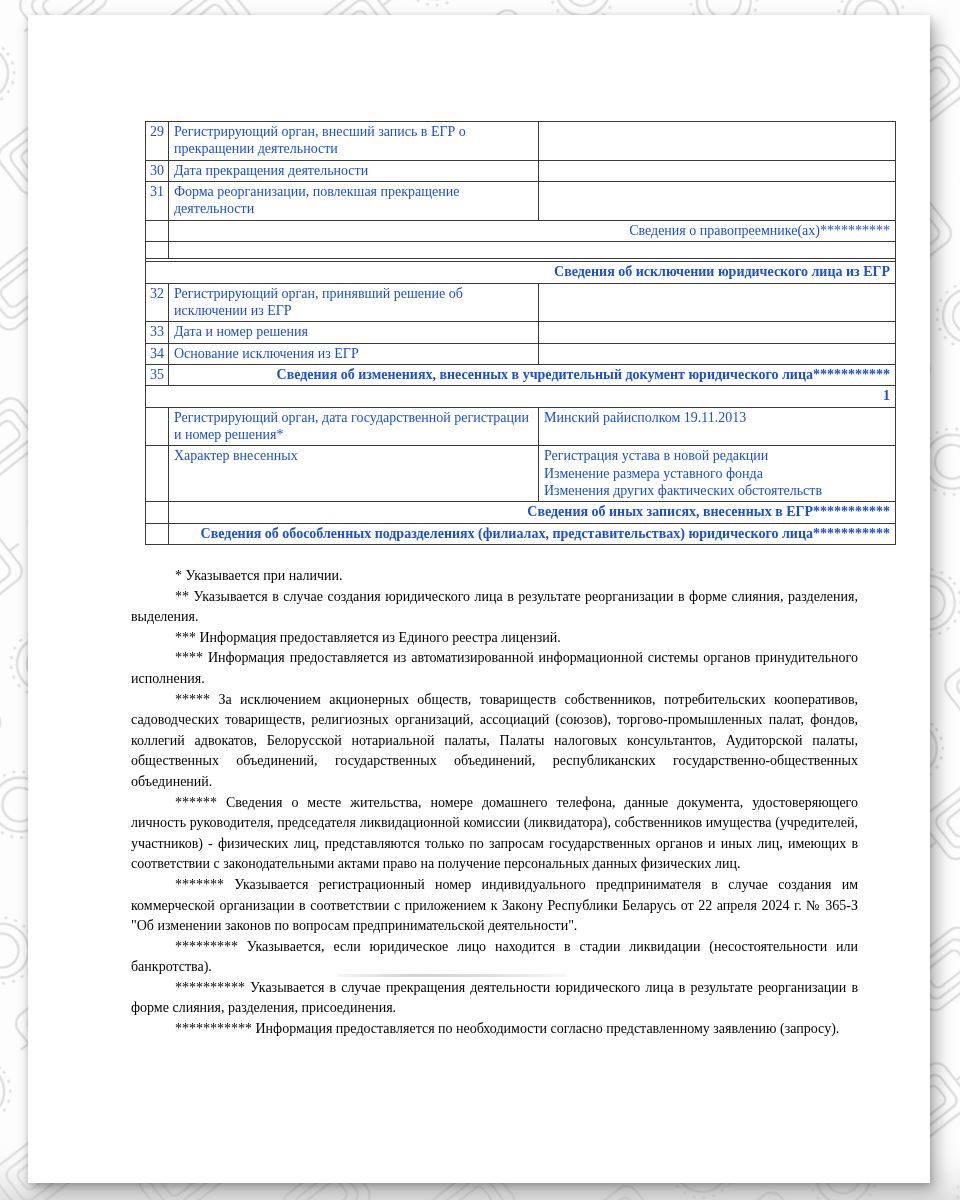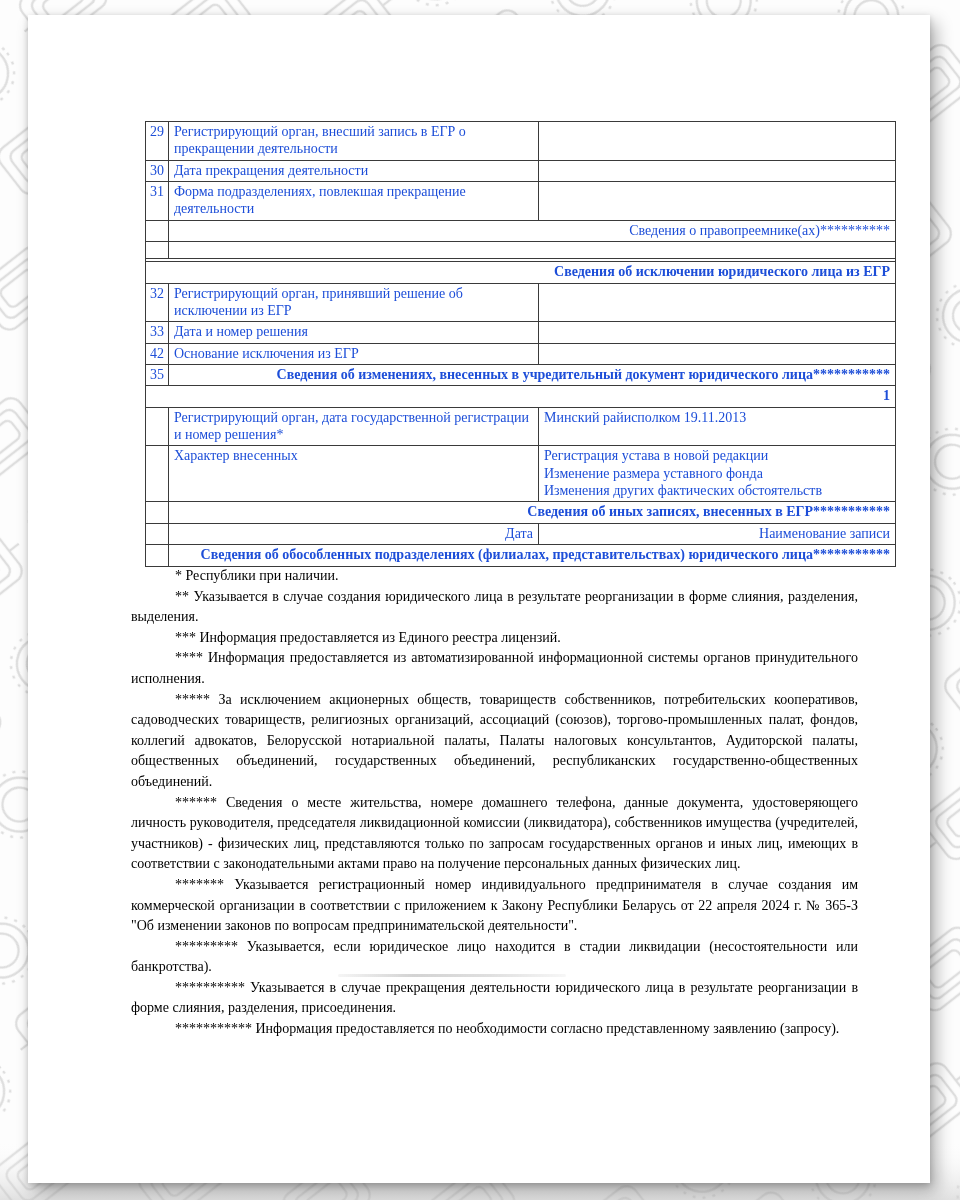--- a/index.html
+++ b/index.html
@@ -92,21 +92,21 @@
         <td>Регистрирующий орган, внесший запись в ЕГР о прекращении деятельности</td>
         <td></td>
       </tr>
       <tr>
         <td class="num">30</td>
         <td>Дата прекращения деятельности</td>
         <td></td>
       </tr>
       <tr>
         <td class="num">31</td>
-        <td>Форма подразделениях, повлекшая прекращение деятельности</td>
+        <td>Форма реорганизации, повлекшая прекращение деятельности</td>
         <td></td>
       </tr>
 
       <tr>
         <td class="num"></td>
         <td colspan="2" class="center">Сведения о правопреемнике(ах)**********</td>
       </tr>
       <tr class="empty-row">
         <td class="num"></td>
         <td colspan="2"></td>
@@ -122,21 +122,21 @@
         <td class="num">32</td>
         <td>Регистрирующий орган, принявший решение об исключении из ЕГР</td>
         <td></td>
       </tr>
       <tr>
         <td class="num">33</td>
         <td>Дата и номер решения</td>
         <td></td>
       </tr>
       <tr>
-        <td class="num">42</td>
+        <td class="num">34</td>
         <td>Основание исключения из ЕГР</td>
         <td></td>
       </tr>
 
       <tr>
         <td class="num">35</td>
         <td colspan="2" class="center bold">Сведения об изменениях, внесенных в учредительный документ юридического лица***********</td>
       </tr>
       <tr>
         <td colspan="3" class="center bold">1</td>
@@ -153,35 +153,30 @@
           <div>Регистрация устава в новой редакции</div>
           <div>Изменение размера уставного фонда</div>
           <div>Изменения других фактических обстоятельств</div>
         </td>
       </tr>
 
       <tr>
         <td class="num"></td>
         <td colspan="2" class="center bold">Сведения об иных записях, внесенных в ЕГР***********</td>
       </tr>
-      <tr>
-        <td class="num"></td>
-        <td class="center">Дата</td>
-        <td class="center">Наименование записи</td>
-      </tr>
 
       <tr>
         <td class="num"></td>
         <td colspan="2" class="center bold">Сведения об обособленных подразделениях (филиалах, представительствах) юридического лица***********</td>
       </tr>
     </tbody>
   </table>
 
   <div class="footnotes">
-    <p>* Республики при наличии.</p>
+    <p>* Указывается при наличии.</p>
     <p>** Указывается в случае создания юридического лица в результате реорганизации в форме слияния, разделения, выделения.</p>
     <p>*** Информация предоставляется из Единого реестра лицензий.</p>
     <p>**** Информация предоставляется из автоматизированной информационной системы органов принудительного исполнения.</p>
     <p>***** За исключением акционерных обществ, товариществ собственников, потребительских кооперативов, садоводческих товариществ, религиозных организаций, ассоциаций (союзов), торгово-промышленных палат, фондов, коллегий адвокатов, Белорусской нотариальной палаты, Палаты налоговых консультантов, Аудиторской палаты, общественных объединений, государственных объединений, республиканских государственно-общественных объединений.</p>
     <p>****** Сведения о месте жительства, номере домашнего телефона, данные документа, удостоверяющего личность руководителя, председателя ликвидационной комиссии (ликвидатора), собственников имущества (учредителей, участников) - физических лиц, представляются только по запросам государственных органов и иных лиц, имеющих в соответствии с законодательными актами право на получение персональных данных физических лиц.</p>
     <p>******* Указывается регистрационный номер индивидуального предпринимателя в случае создания им коммерческой организации в соответствии с приложением к Закону Республики Беларусь от 22 апреля 2024 г. № 365-З "Об изменении законов по вопросам предпринимательской деятельности".</p>
     <p>********* Указывается, если юридическое лицо находится в стадии ликвидации (несостоятельности или банкротства).</p>
     <p>********** Указывается в случае прекращения деятельности юридического лица в результате реорганизации в форме слияния, разделения, присоединения.</p>
     <p>*********** Информация предоставляется по необходимости согласно представленному заявлению (запросу).</p>
   </div>

